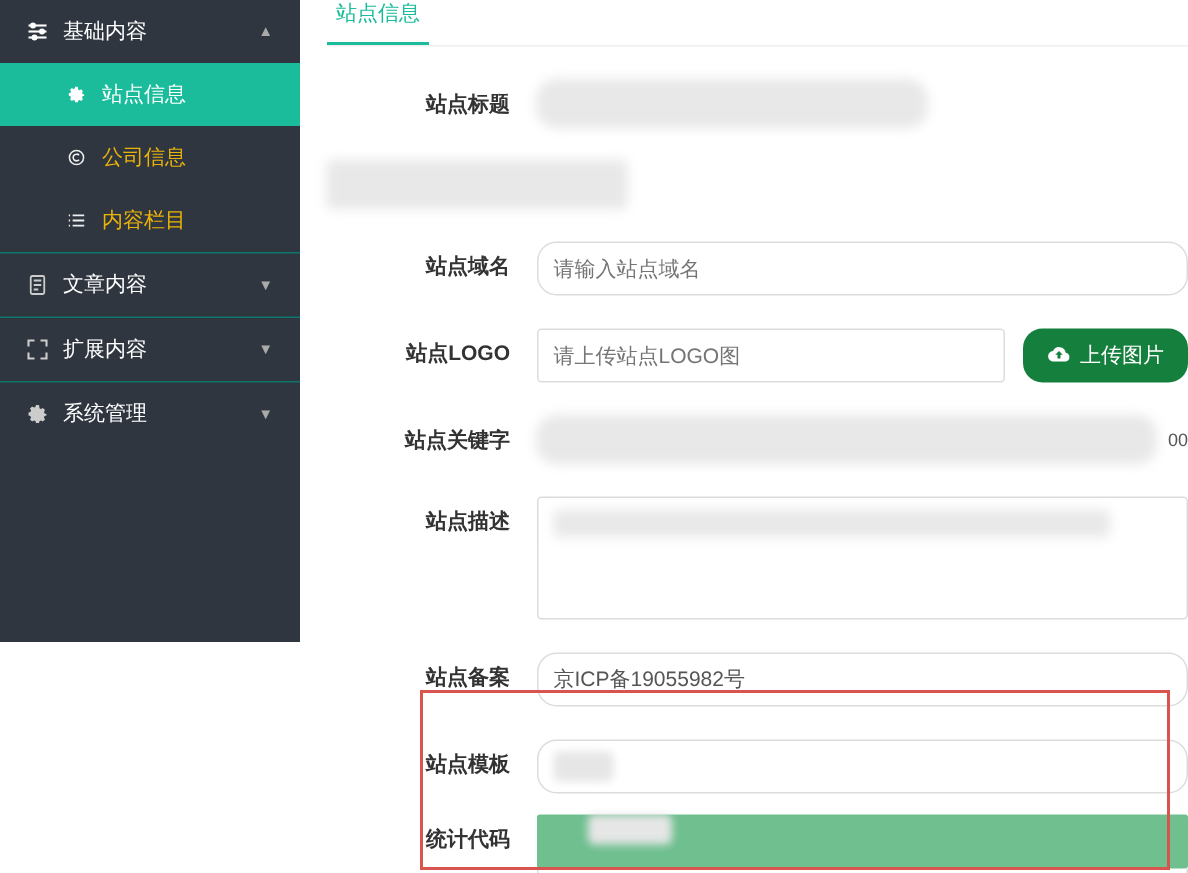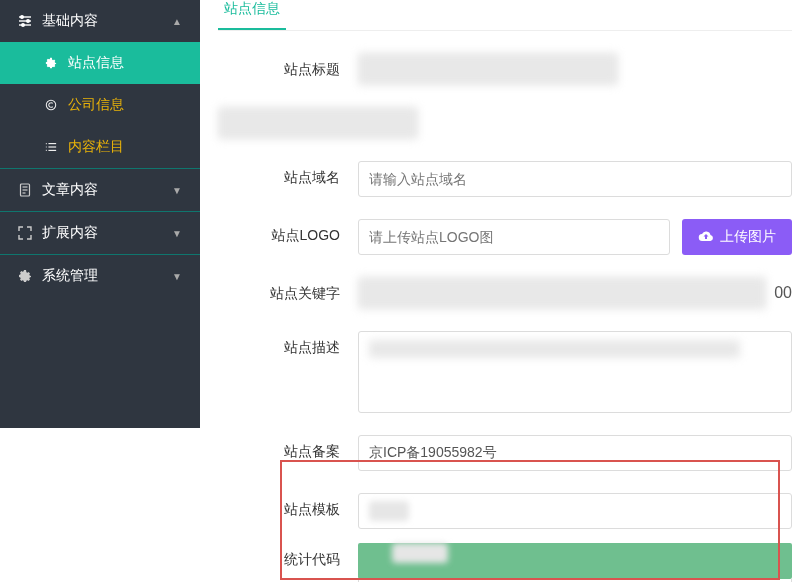--- a/index.html
+++ b/index.html
@@ -69,61 +69,62 @@
   align-items: flex-start;
   margin-bottom: 22px;
 }
 .label {
   width: 140px;
   text-align: right;
   padding-right: 18px;
   padding-top: 8px;
   color: #333;
   flex-shrink: 0;
+  font-weight: bold;
 }
 .control {
   flex: 1;
   display: flex;
   align-items: center;
   gap: 12px;
   min-width: 0;
 }
 .input {
   height: 36px;
   border: 1px solid #dcdcdc;
   border-radius: 3px;
   padding: 0 10px;
   font-size: 14px;
   color: #555;
   background: #fff;
 }
-.input.flex { flex: 1; }
+.input.flex { flex: 1; border-radius: 13px; }
 .textarea {
   border: 1px solid #dcdcdc;
   border-radius: 3px;
   padding: 8px 10px;
   font-size: 14px;
   color: #555;
   background: #fff;
   resize: none;
 }
 .textarea.big { flex: 1; height: 82px; }
 .blur {
   filter: blur(4px);
   background: #e8e8e8;
   color: transparent;
   border-radius: 3px;
 }
 .btn-upload {
-  background: #8b5cf6;
+  background: #15803d;
   color: #fff;
   border: none;
   height: 36px;
   padding: 0 16px;
-  border-radius: 3px;
+  border-radius: 13px;
   display: inline-flex;
   align-items: center;
   gap: 6px;
   cursor: pointer;
   font-size: 14px;
 }
 .highlight-box {
   position: absolute;
   border: 2px solid #d9534f;
   left: 80px;
@@ -300,21 +301,21 @@
           </span>
           <span>上传图片</span>
         </button>
       </div>
     </div>
 
     <div class="row">
       <div class="label">站点关键字</div>
       <div class="control" style="align-items:center">
         <div class="input flex blur" style="height:32px"></div>
-        <span style="color:#555;font-size:16px;margin-left:-4px">00</span>
+        <span style="color:#555;font-size:12px;margin-left:-4px">00</span>
       </div>
     </div>
 
     <div class="row">
       <div class="label">站点描述</div>
       <div class="control">
         <div class="textarea big" style="position:relative">
           <div class="blur" style="height:18px;width:90%;margin-bottom:6px"></div>
         </div>
       </div>

